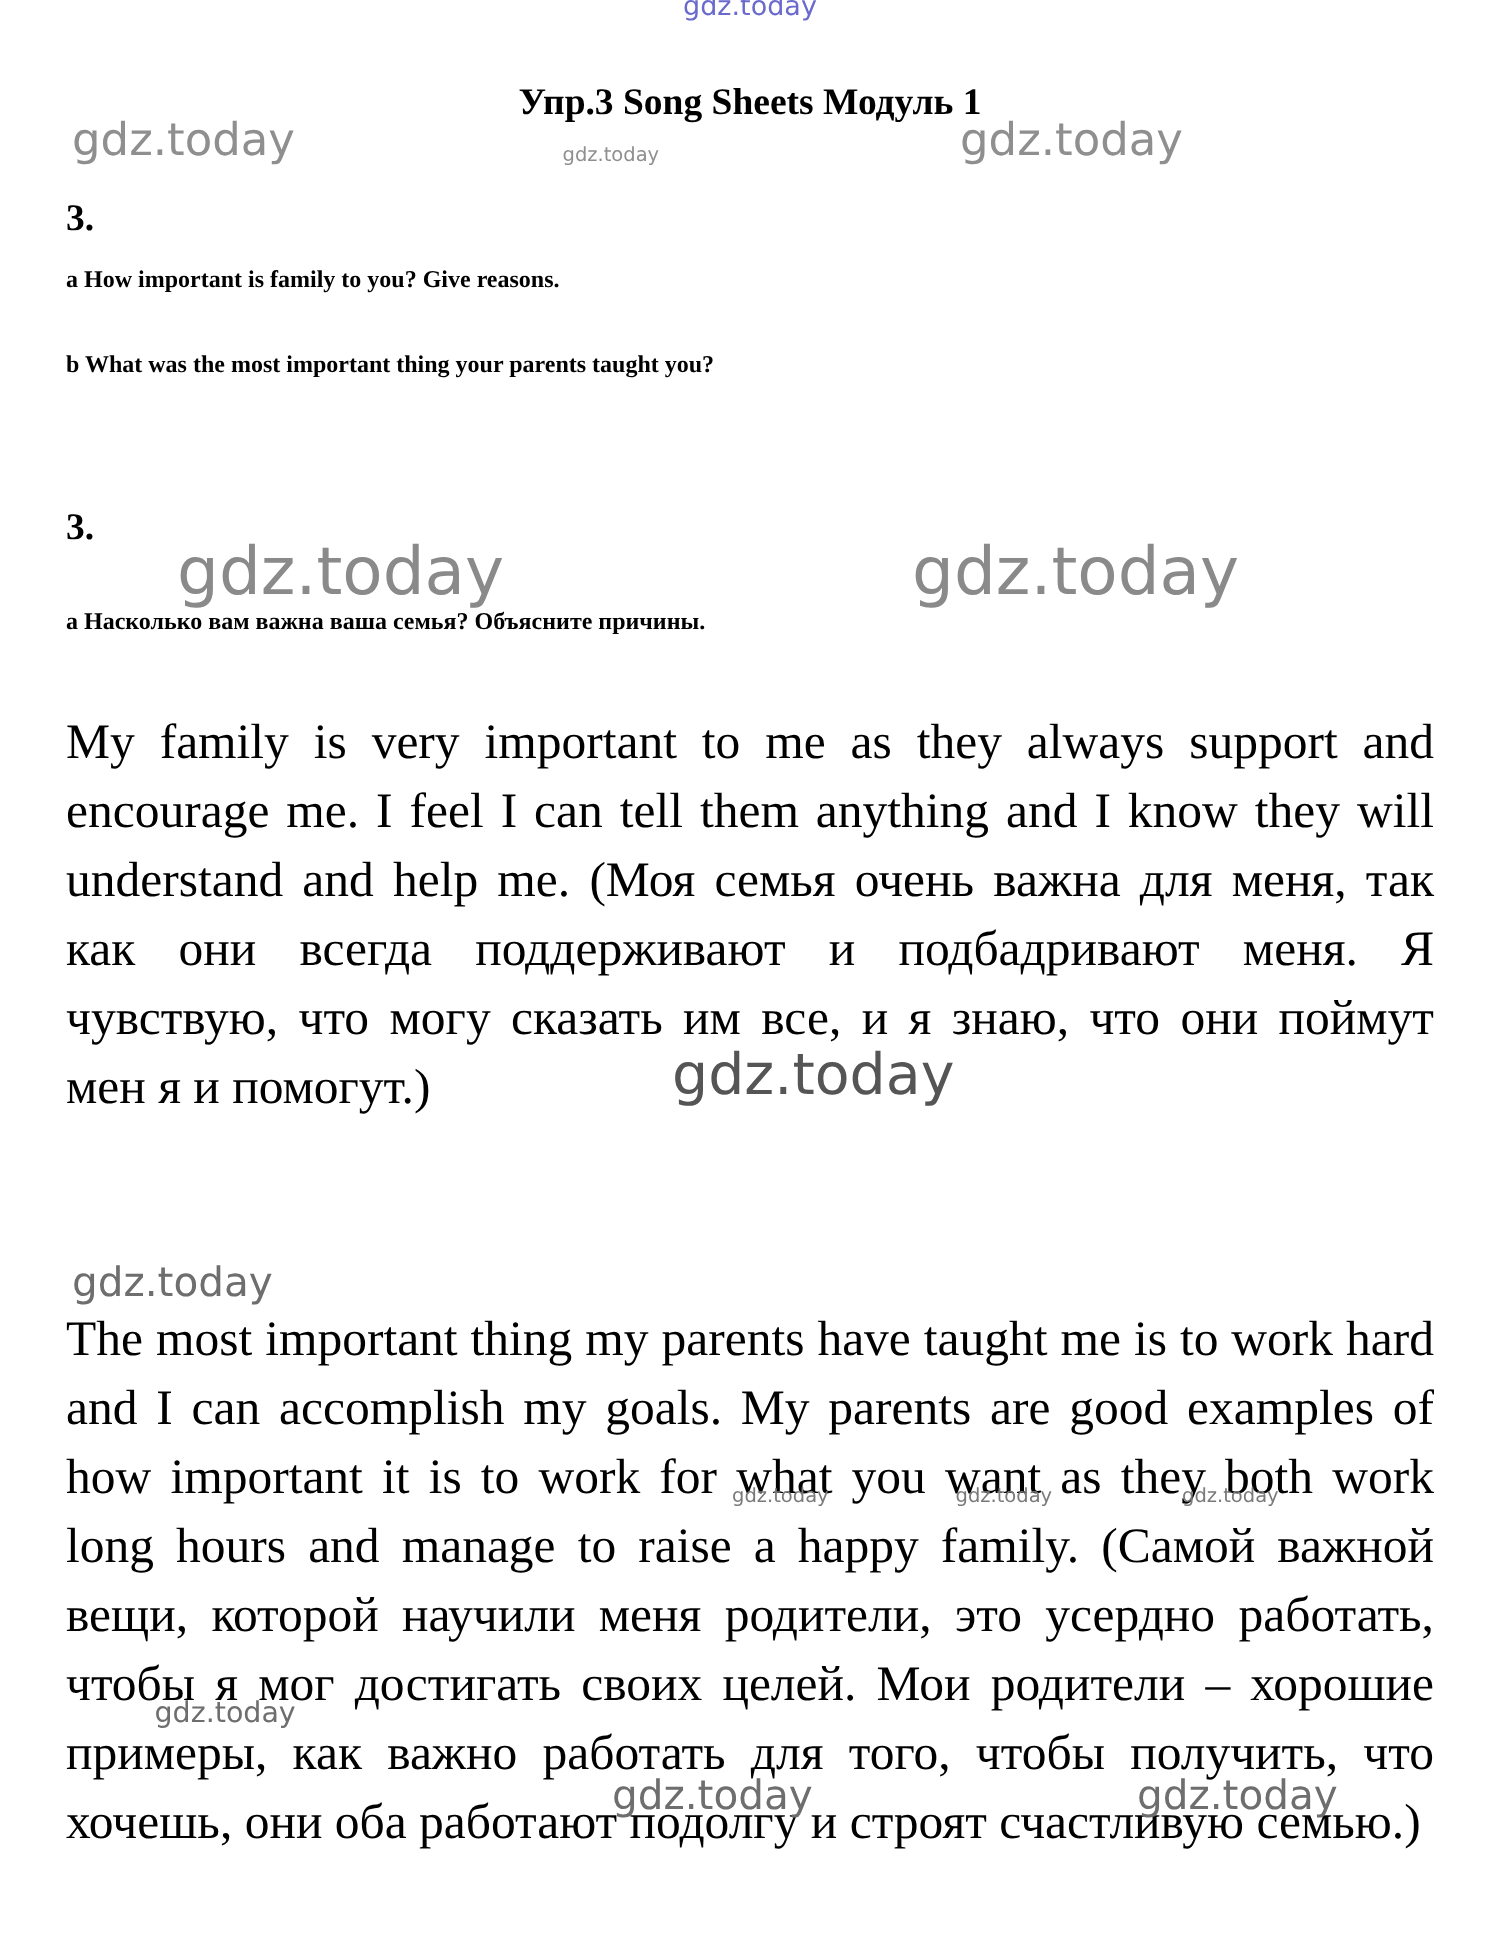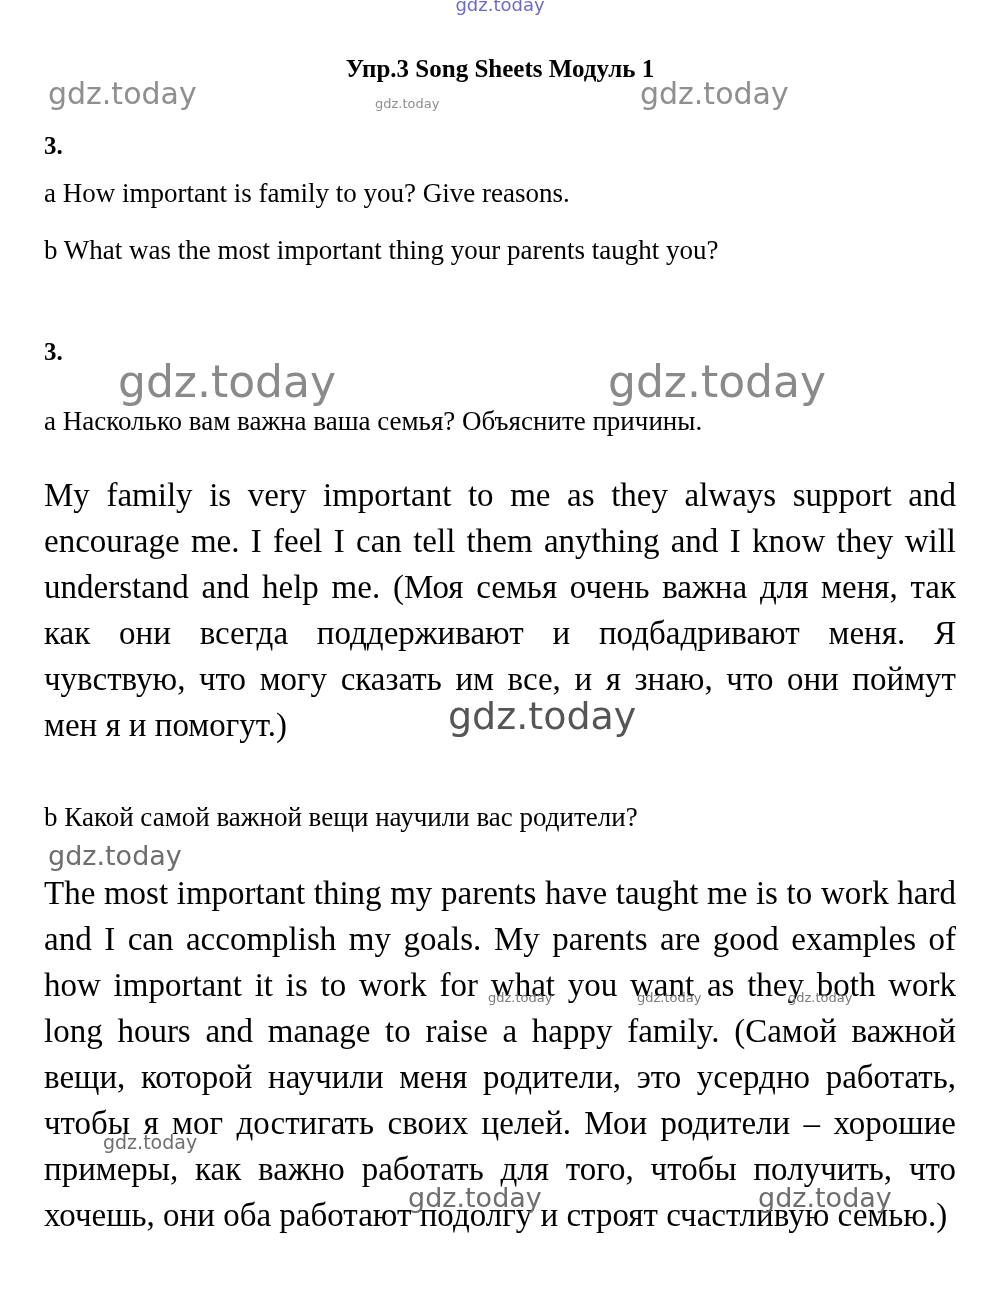--- a/index.html
+++ b/index.html
@@ -28,22 +28,22 @@
   .num {
     position: absolute;
     left: 44px;
     font-weight: bold;
     font-size: 25px;
   }
   .q {
     position: absolute;
     left: 44px;
     width: 912px;
-    font-weight: normal;
-    font-size: 27px;
+    font-weight: bold;
+    font-size: 16px;
   }
   .answer {
     position: absolute;
     left: 44px;
     width: 912px;
     font-size: 33px;
     line-height: 46px;
     text-align: justify;
   }
   .wm {
@@ -90,21 +90,20 @@
 
   <span class="wm wm-big-l">gdz.today</span>
   <span class="wm wm-big-r">gdz.today</span>
 
   <div class="q" style="top:406px;">а Насколько вам важна ваша семья? Объясните причины.</div>
 
   <div class="answer" style="top:472px;">My family is very important to me as they always support and encourage me. I feel I can tell them anything and I know they will understand and help me. (Моя семья очень важна для меня, так как они всегда поддерживают и подбадривают меня. Я чувствую, что могу сказать им все, и я знаю, что они поймут мен я и помогут.)</div>
 
   <span class="wm wm-mid">gdz.today</span>
 
-  <div class="q" style="top:802px;">b Какой самой важной вещи научили вас родители?</div>
 
   <span class="wm wm-l2">gdz.today</span>
 
   <div class="answer" style="top:870px;">The most important thing my parents have taught me is to work hard and I can accomplish my goals. My parents are good examples of how important it is to work for what you want as they both work long hours and manage to raise a happy family. (Самой важной вещи, которой научили меня родители, это усердно работать, чтобы я мог достигать своих целей. Мои родители – хорошие примеры, как важно работать для того, чтобы получить, что хочешь, они оба работают подолгу и строят счастливую семью.)</div>
 
   <span class="wm wm-s1">gdz.today</span>
   <span class="wm wm-s2">gdz.today</span>
   <span class="wm wm-s3">gdz.today</span>
   <span class="wm wm-l3">gdz.today</span>
   <span class="wm wm-b1">gdz.today</span>

